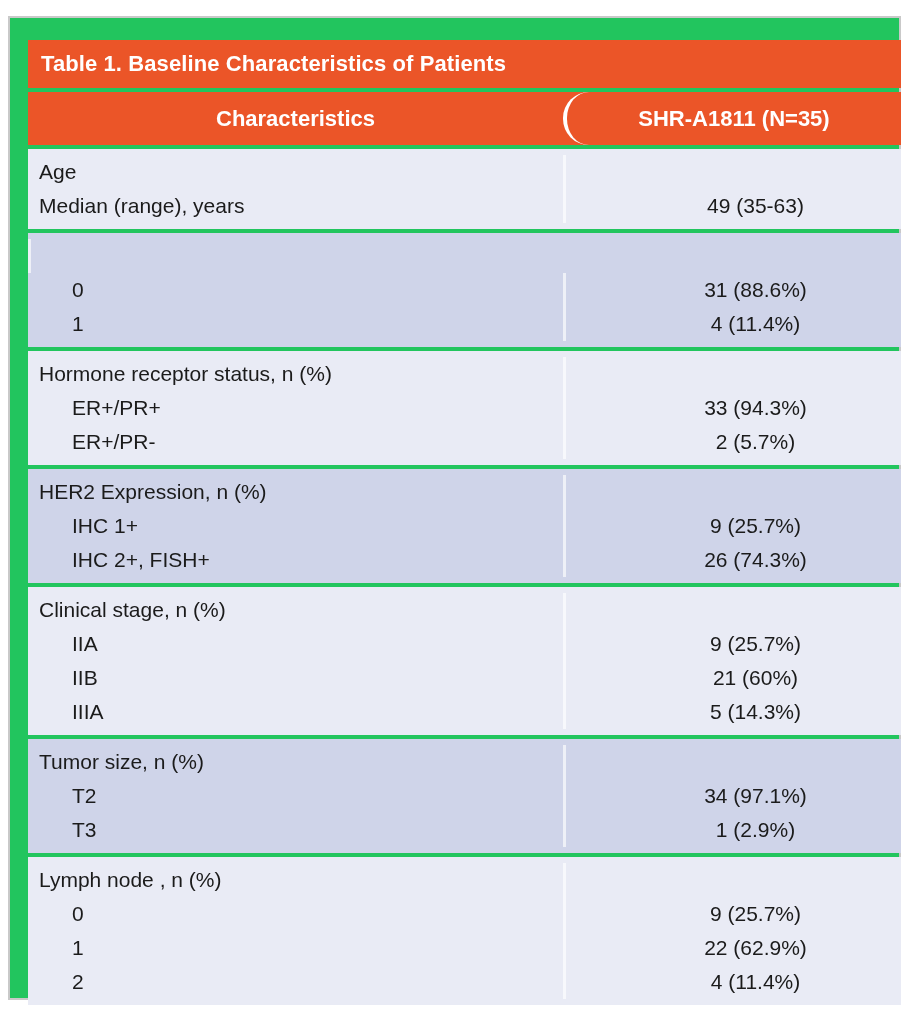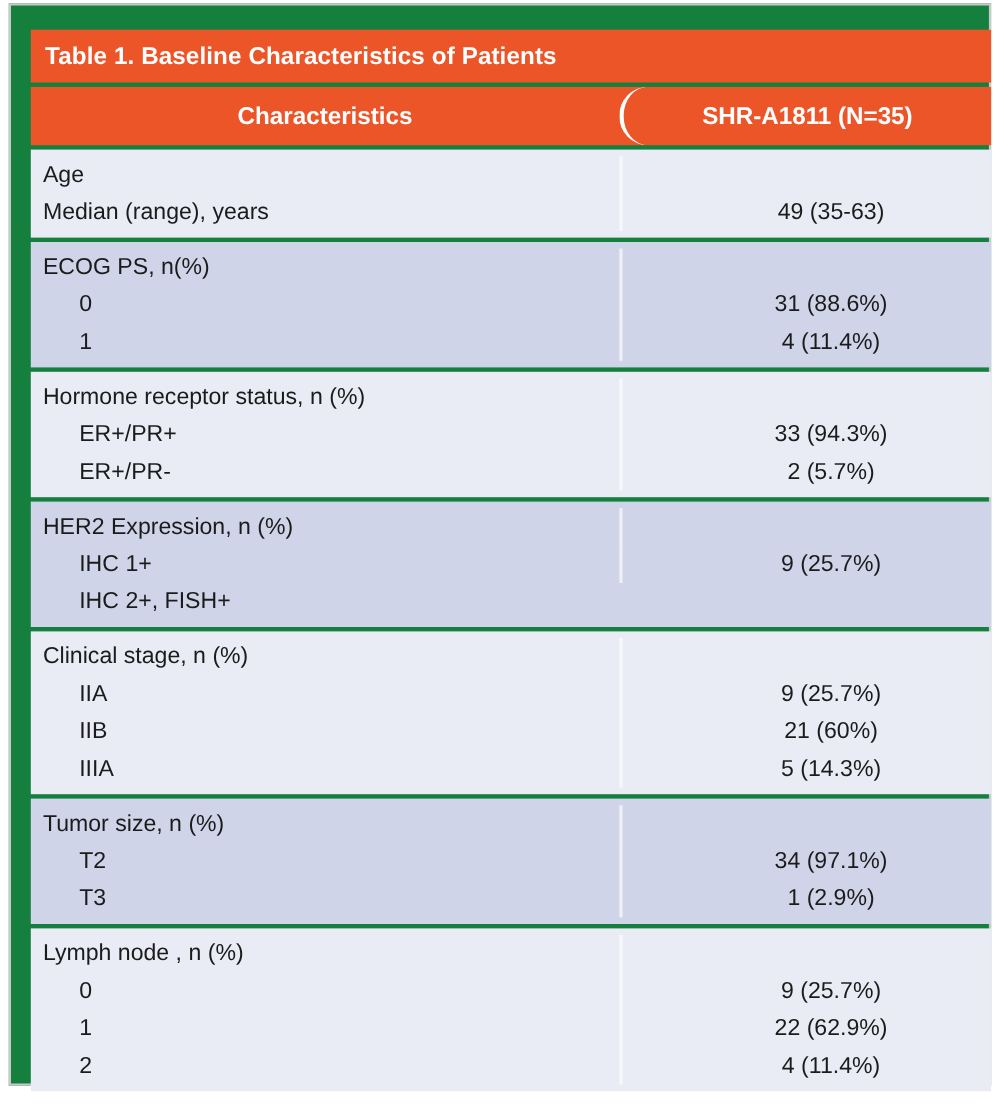--- a/index.html
+++ b/index.html
@@ -7,25 +7,25 @@
     padding: 0;
     background: #ffffff;
     width: 911px;
     height: 1011px;
     font-family: "Liberation Sans", "DejaVu Sans", sans-serif;
     overflow: hidden;
   }
   .frame {
     position: absolute;
     left: 8px;
-    top: 3px;
+    top: 16px;
     width: 889px;
     height: 980px;
     border: 2px solid var(--outer-border, #c9c9c9);
-    background: #15803d;
+    background: #22c55e;
   }
   .table {
     position: absolute;
     left: 18px;
     top: 22px;
     width: 873px;
   }
   .title-bar {
     height: 48px;
     background: var(--accent, #eb5528);
@@ -110,21 +110,20 @@
     </div>
 
   <div class="row">
     <div class="cell1 ind1">Median (range), years</div>
     <div class="cell2">49 (35-63)</div>
   </div>
 </div>
 
   <div class="section dark">
     <div class="row">
-      <div class="cell1">ECOG PS, n(%)</div>
       <div class="cell2"></div>
     </div>
 
   <div class="row">
     <div class="cell1 ind2">0</div>
     <div class="cell2">31 (88.6%)</div>
   </div>
 
   <div class="row">
     <div class="cell1 ind2">1</div>
@@ -155,20 +154,21 @@
       <div class="cell2"></div>
     </div>
 
   <div class="row">
     <div class="cell1 ind2">IHC 1+</div>
     <div class="cell2">9 (25.7%)</div>
   </div>
 
   <div class="row">
     <div class="cell1 ind2">IHC 2+, FISH+</div>
+    <div class="cell2">26 (74.3%)</div>
   </div>
 </div>
 
   <div class="section light">
     <div class="row">
       <div class="cell1">Clinical stage, n (%)</div>
       <div class="cell2"></div>
     </div>
 
   <div class="row">

